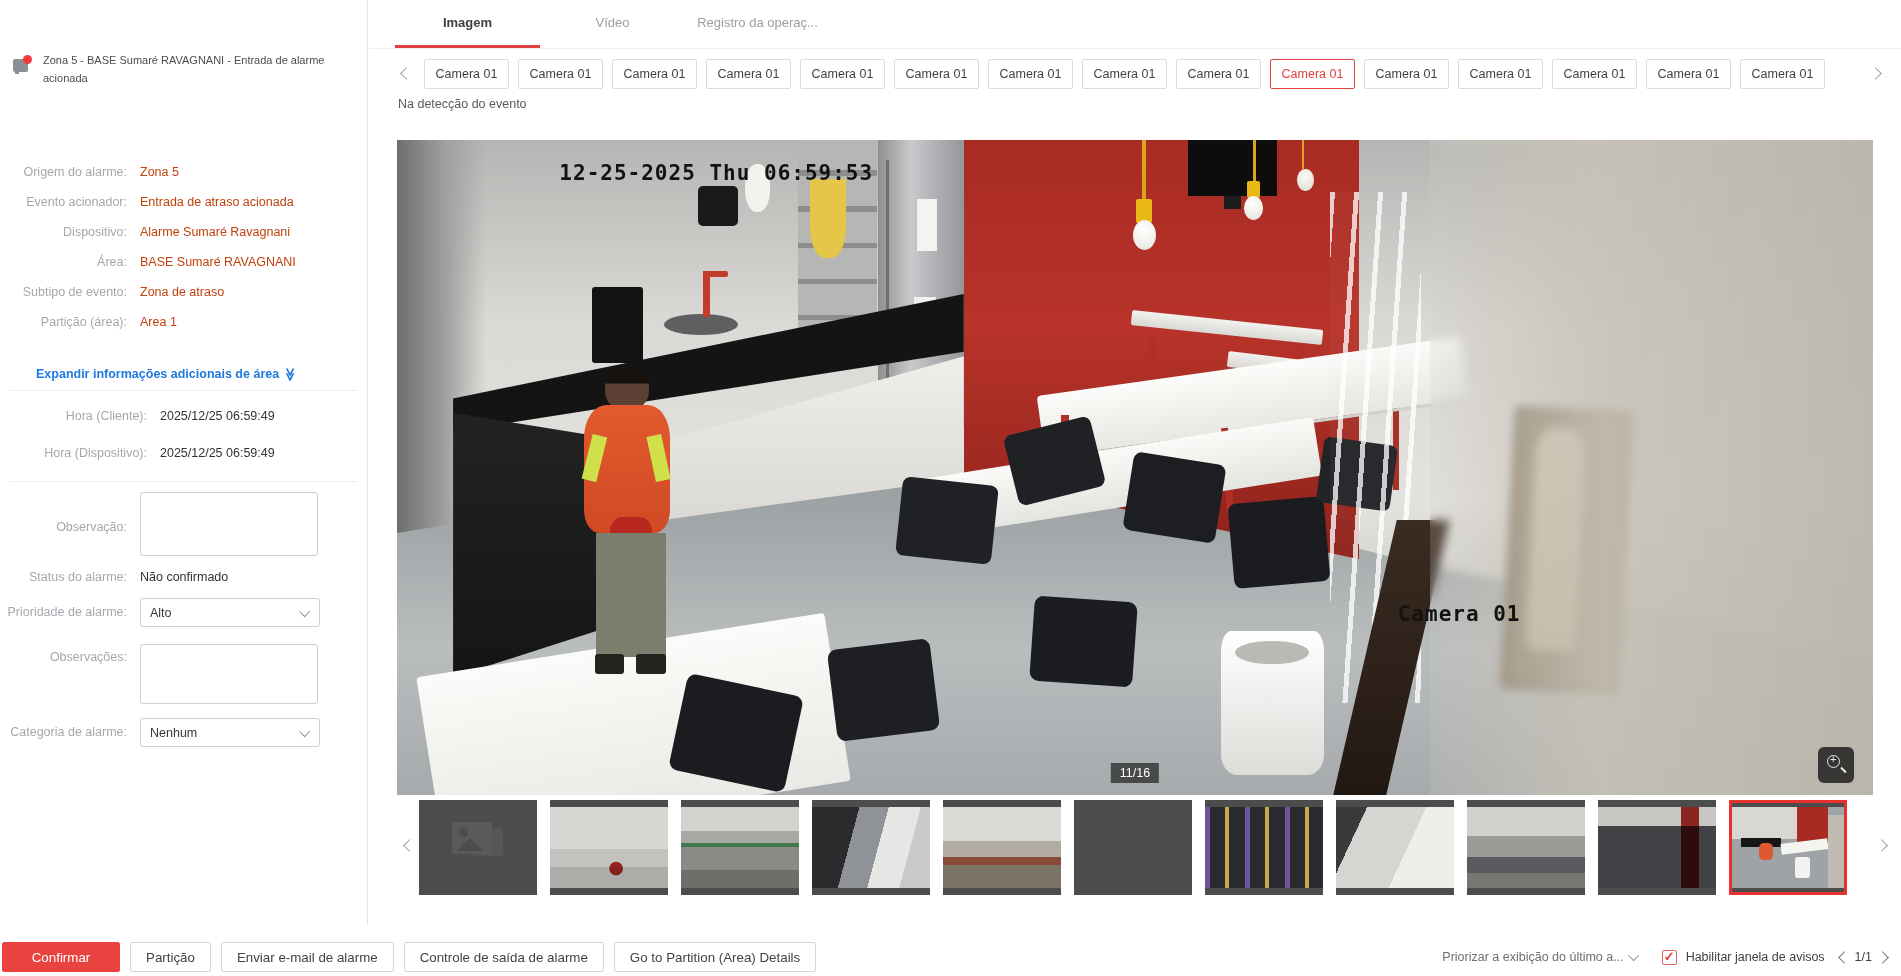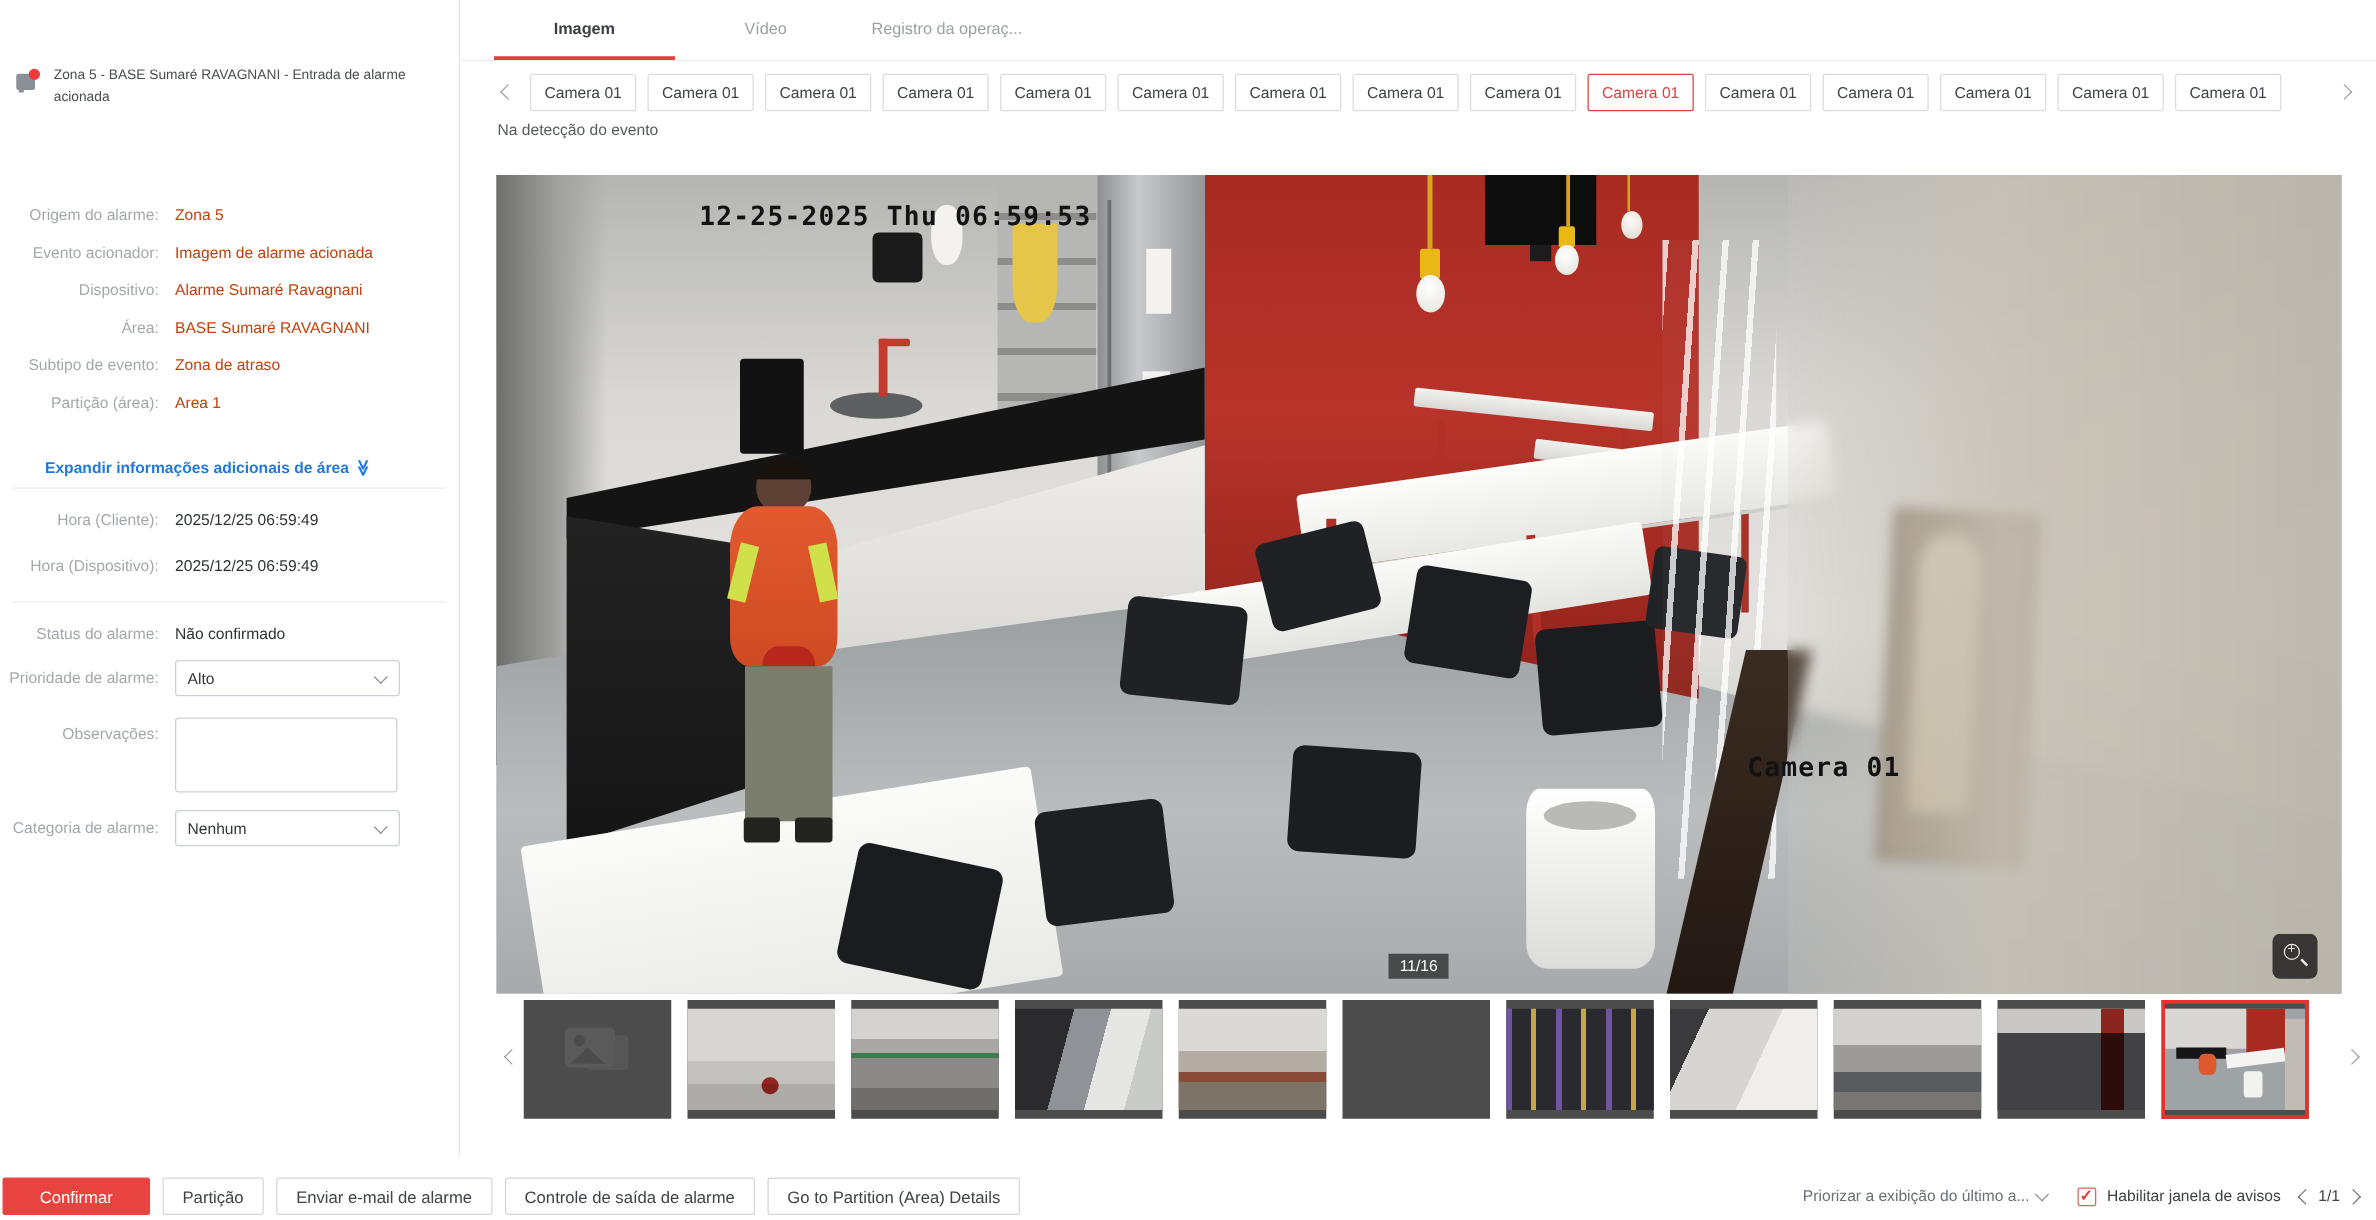--- a/index.html
+++ b/index.html
@@ -99,21 +99,21 @@
     <span class="alarm-title">Zona 5 - BASE Sumaré RAVAGNANI - Entrada de alarme acionada</span>
   </div>
 
   <div class="fieldgroup" style="top:165px;">
     <div class="frow">
         <span class="flabel">Origem do alarme:</span>
         <span class="fvalue">Zona 5</span>
       </div>
     <div class="frow">
         <span class="flabel">Evento acionador:</span>
-        <span class="fvalue">Imagem de alarme acionada</span>
+        <span class="fvalue">Entrada de atraso acionada</span>
       </div>
     <div class="frow">
         <span class="flabel">Dispositivo:</span>
         <span class="fvalue">Alarme Sumaré Ravagnani</span>
       </div>
     <div class="frow">
         <span class="flabel">Área:</span>
         <span class="fvalue">BASE Sumaré RAVAGNANI</span>
       </div>
     <div class="frow">
@@ -122,33 +122,37 @@
       </div>
     <div class="frow">
         <span class="flabel">Partição (área):</span>
         <span class="fvalue">Area 1</span>
       </div>
   </div>
 
   <div class="expand-link"><span>Expandir informações adicionais de área</span><span class="dbl">≫</span></div>
   <div class="sep" style="top:390px;"></div>
 
-  <div class="fieldgroup" style="top:409px;">
+  <div class="fieldgroup" style="top:409px;padding-left:20px;">
     <div class="frow" style="margin-bottom:19px;">
         <span class="flabel">Hora (Cliente):</span>
         <span class="fvalue strong">2025/12/25 06:59:49</span>
       </div>
     <div class="frow">
         <span class="flabel">Hora (Dispositivo):</span>
         <span class="fvalue strong">2025/12/25 06:59:49</span>
       </div>
   </div>
   <div class="sep" style="top:481px;"></div>
 
   <div class="fieldgroup" style="top:492px;">
+    <div class="inrow">
+      <span class="flabel" style="padding-top:28px;">Observação:</span>
+      <textarea class="obs-ta" style=""></textarea>
+    </div>
     <div class="frow" style="margin-top:8px; margin-bottom:10px;">
       <span class="flabel">Status do alarme:</span>
       <span class="fvalue strong">Não confirmado</span>
     </div>
     <div class="inrow" style="margin-bottom:17px;">
       <span class="flabel" style="padding-top:7px;">Prioridade de alarme:</span>
       <div class="selbox">
           <span>Alto</span>
           <span class="caret"></span>
         </div>

